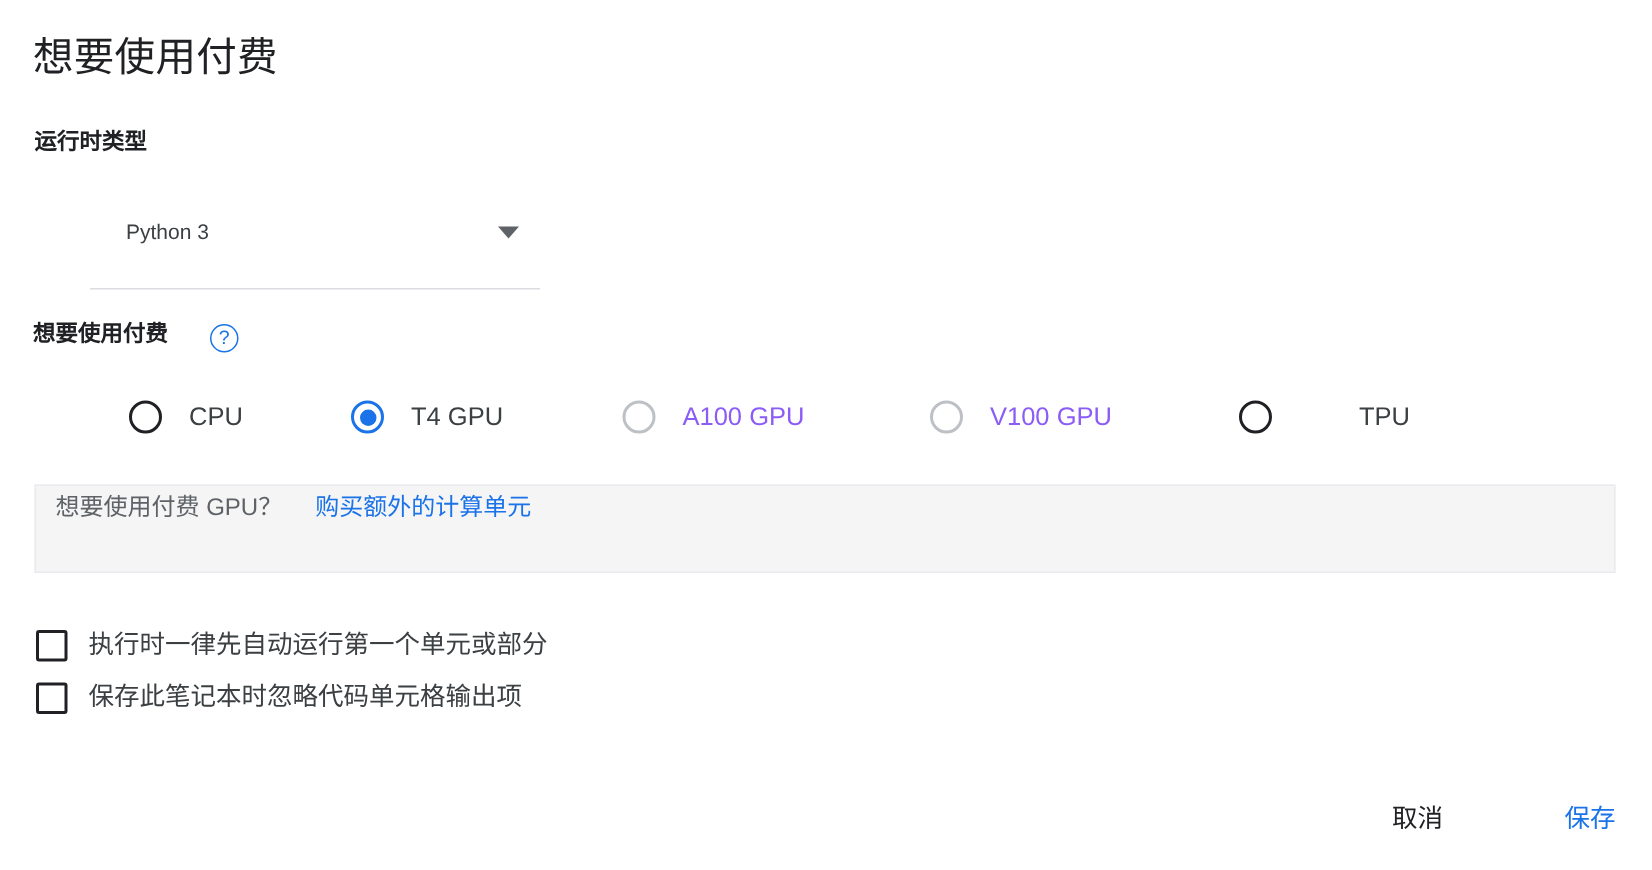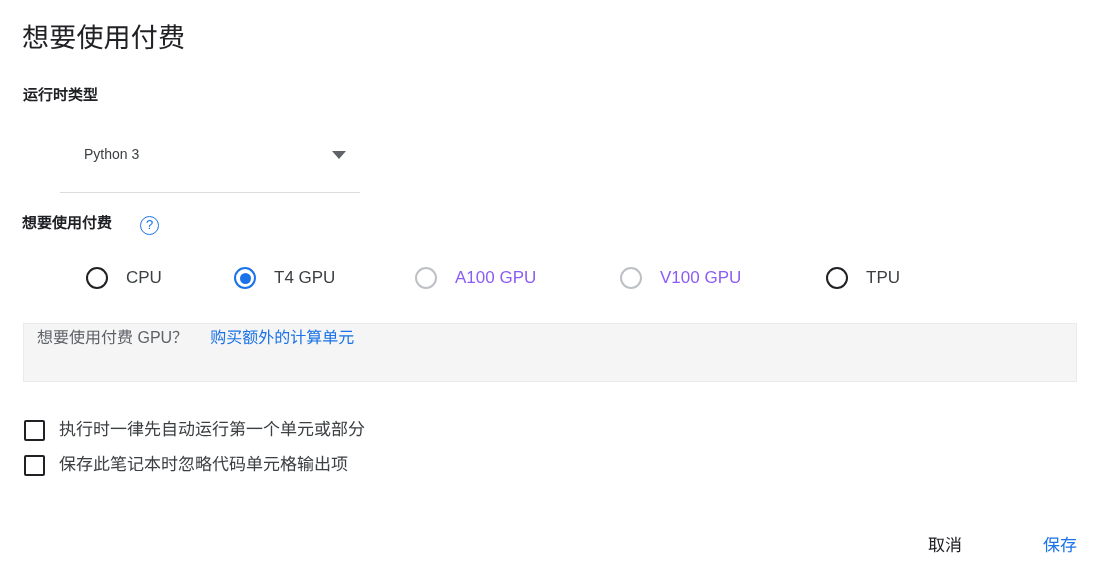--- a/index.html
+++ b/index.html
@@ -277,21 +277,21 @@
       <span class="radio-label">T4 GPU</span>
     </div>
     <div class="radio-item disabled" id="accel-opt-2" style="left:399px;">
       <span class="radio-mark"></span>
       <span class="radio-label">A100 GPU</span>
     </div>
     <div class="radio-item disabled" id="accel-opt-3" style="left:604px;">
       <span class="radio-mark"></span>
       <span class="radio-label">V100 GPU</span>
     </div>
-    <div class="radio-item" id="accel-opt-4" style="left:810px;">
+    <div class="radio-item" id="accel-opt-4" style="left:810px;gap:40px;">
       <span class="radio-mark"></span>
       <span class="radio-label">TPU</span>
     </div>
   </div>
 
   <div class="banner">
     <span class="banner-text">想要使用付费 GPU？</span>
     <span class="banner-link">购买额外的计算单元</span>
   </div>
 

